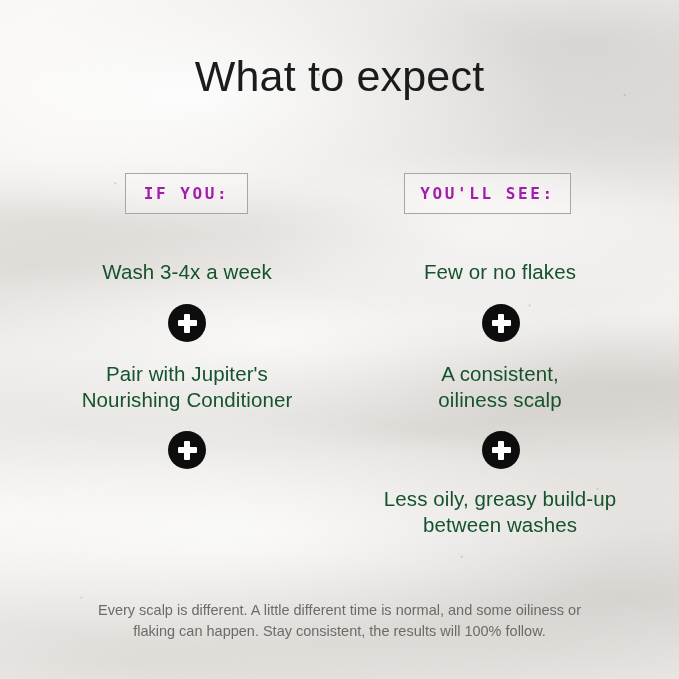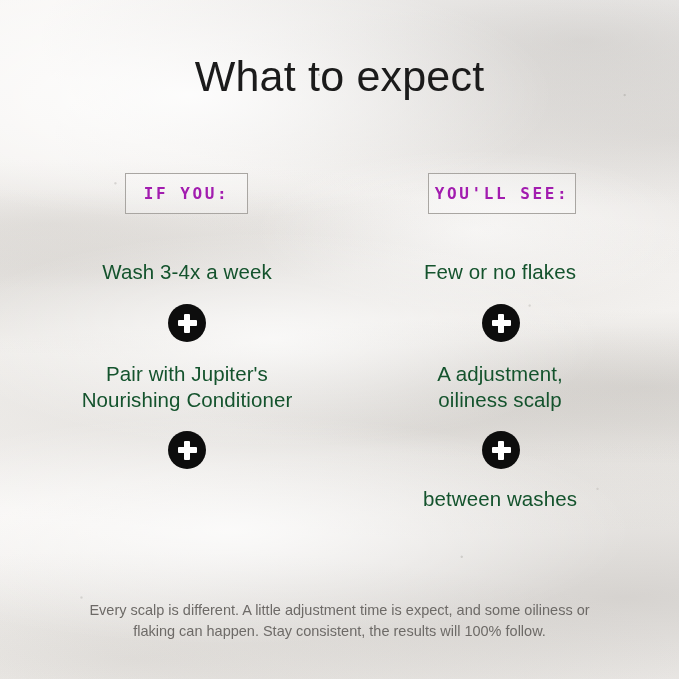--- a/index.html
+++ b/index.html
@@ -104,21 +104,21 @@
     align-items: center;
     justify-content: center;
     font-family: "DejaVu Sans Mono", monospace;
     font-size: 16px;
     font-weight: 700;
     letter-spacing: 2.6px;
     color: #a21caf;
     white-space: nowrap;
   }
   .col-head.left  { left: 125px; width: 123px; }
-  .col-head.right { left: 428px; width: 148px; }
+  .col-head.right { left: 404px; width: 167px; }
 
   .item {
     position: absolute;
     text-align: center;
     font-size: 20.5px;
     font-weight: 400;
     line-height: 26px;
     color: #14532d;
     font-family: "Liberation Sans", sans-serif;
     letter-spacing: 0.1px;
@@ -198,25 +198,26 @@
       <span class="line">Pair with Jupiter's</span>
       <span class="line">Nourishing Conditioner</span>
     </div>
 
 
     <div class="item col-right row1">
       <span class="line">Few or no flakes</span>
     </div>
 
     <div class="item col-right row2">
-      <span class="line">A adjustment,</span>
+      <span class="line">A consistent,</span>
       <span class="line">oiliness scalp</span>
     </div>
 
     <div class="item col-right row3">
+      <span class="line">Less oily, greasy build-up</span>
       <span class="line">between washes</span>
     </div>
 
     <div class="plus plus-l plus-top">
       <span class="bar-h"></span>
       <span class="bar-v"></span>
     </div>
     <div class="plus plus-r plus-top">
       <span class="bar-h"></span>
       <span class="bar-v"></span>
@@ -224,18 +225,18 @@
     <div class="plus plus-l plus-bot">
       <span class="bar-h"></span>
       <span class="bar-v"></span>
     </div>
     <div class="plus plus-r plus-bot">
       <span class="bar-h"></span>
       <span class="bar-v"></span>
     </div>
 
     <div class="footer">
-      <span class="line">Every scalp is different. A little adjustment time is expect, and some oiliness or</span>
+      <span class="line">Every scalp is different. A little different time is normal, and some oiliness or</span>
       <span class="line">flaking can happen. Stay consistent, the results will 100% follow.</span>
     </div>
 
   </div>
 </div>
 
 </body></html>

